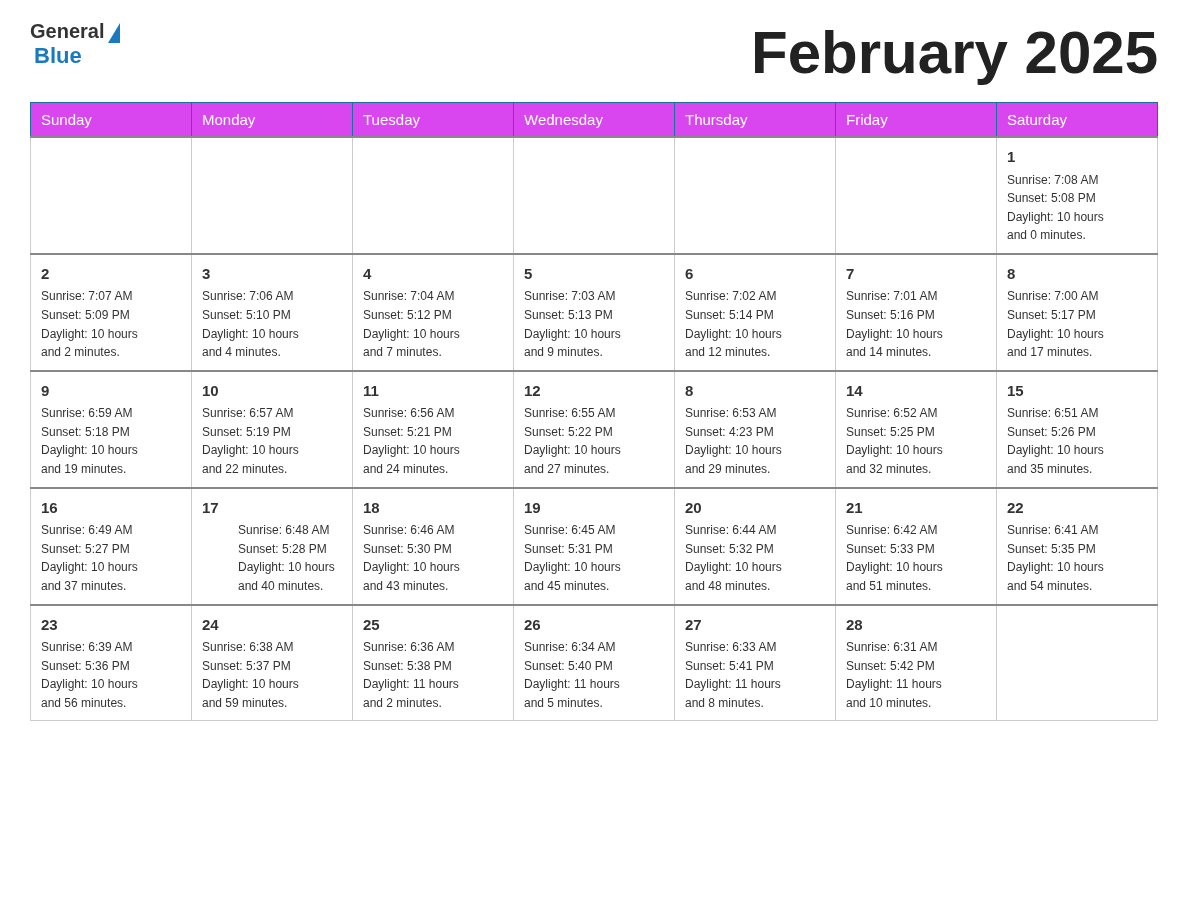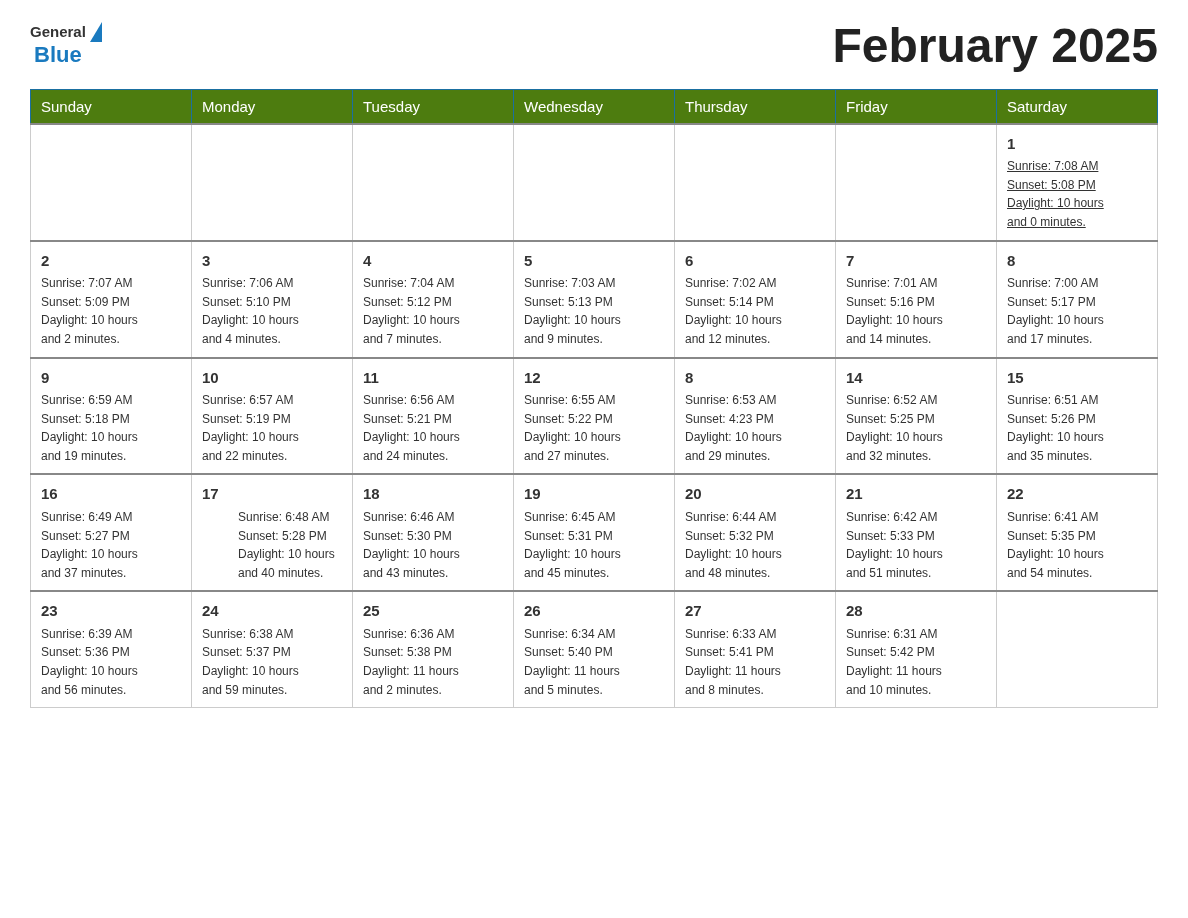--- a/index.html
+++ b/index.html
@@ -22,21 +22,21 @@
     .logo {
       display: flex;
       flex-direction: column;
       align-items: flex-start;
     }
     .logo-top {
       display: flex;
       align-items: center;
     }
     .logo-general {
-      font-size: 15px;
+      font-size: 20px;
       font-weight: bold;
       color: #333;
       letter-spacing: 0;
     }
     .logo-triangle {
       width: 0;
       height: 0;
       border-left: 12px solid transparent;
       border-right: 0px solid transparent;
       border-bottom: 20px solid #1a7abf;
@@ -46,37 +46,37 @@
     .logo-blue {
       font-size: 22px;
       font-weight: bold;
       color: #1a7abf;
       margin-left: 2px;
     }
     .title-section {
       text-align: right;
     }
     .month-title {
-      font-size: 48px;
+      font-size: 60px;
       font-weight: bold;
       color: #222;
       line-height: 1.1;
     }
     .location {
       font-size: 18px;
       color: #444;
       margin-top: 4px;
     }
     .calendar {
       width: 100%;
       border-collapse: collapse;
       border: 1px solid #aaa;
     }
     .calendar th {
-      background-color: #4d7c0f;
+      background-color: #d946ef;
       color: #fff;
       font-size: 15px;
       font-weight: normal;
       padding: 8px 10px;
       text-align: left;
       border: 1px solid #1a6fa0;
     }
     .calendar td {
       vertical-align: top;
       padding: 8px 10px;
@@ -143,21 +143,21 @@
     <tbody id="calendar-body">
     <tr>
           <td class="empty-cell"></td>
           <td class="empty-cell"></td>
           <td class="empty-cell"></td>
           <td class="empty-cell"></td>
           <td class="empty-cell"></td>
           <td class="empty-cell"></td>
           <td>
             <span class="day-number">1</span>
-            <div class="day-info" style="white-space: pre-line; text-decoration: underline;">Sunrise: 7:08 AM
+            <div class="day-info" style="white-space: pre-line;">Sunrise: 7:08 AM
 Sunset: 5:08 PM
 Daylight: 10 hours
 and 0 minutes.</div>
           </td>
         </tr>
         <tr class="row-border">
           <td>
             <span class="day-number">2</span>
             <div class="day-info" style="white-space: pre-line;">Sunrise: 7:07 AM
 Sunset: 5:09 PM

